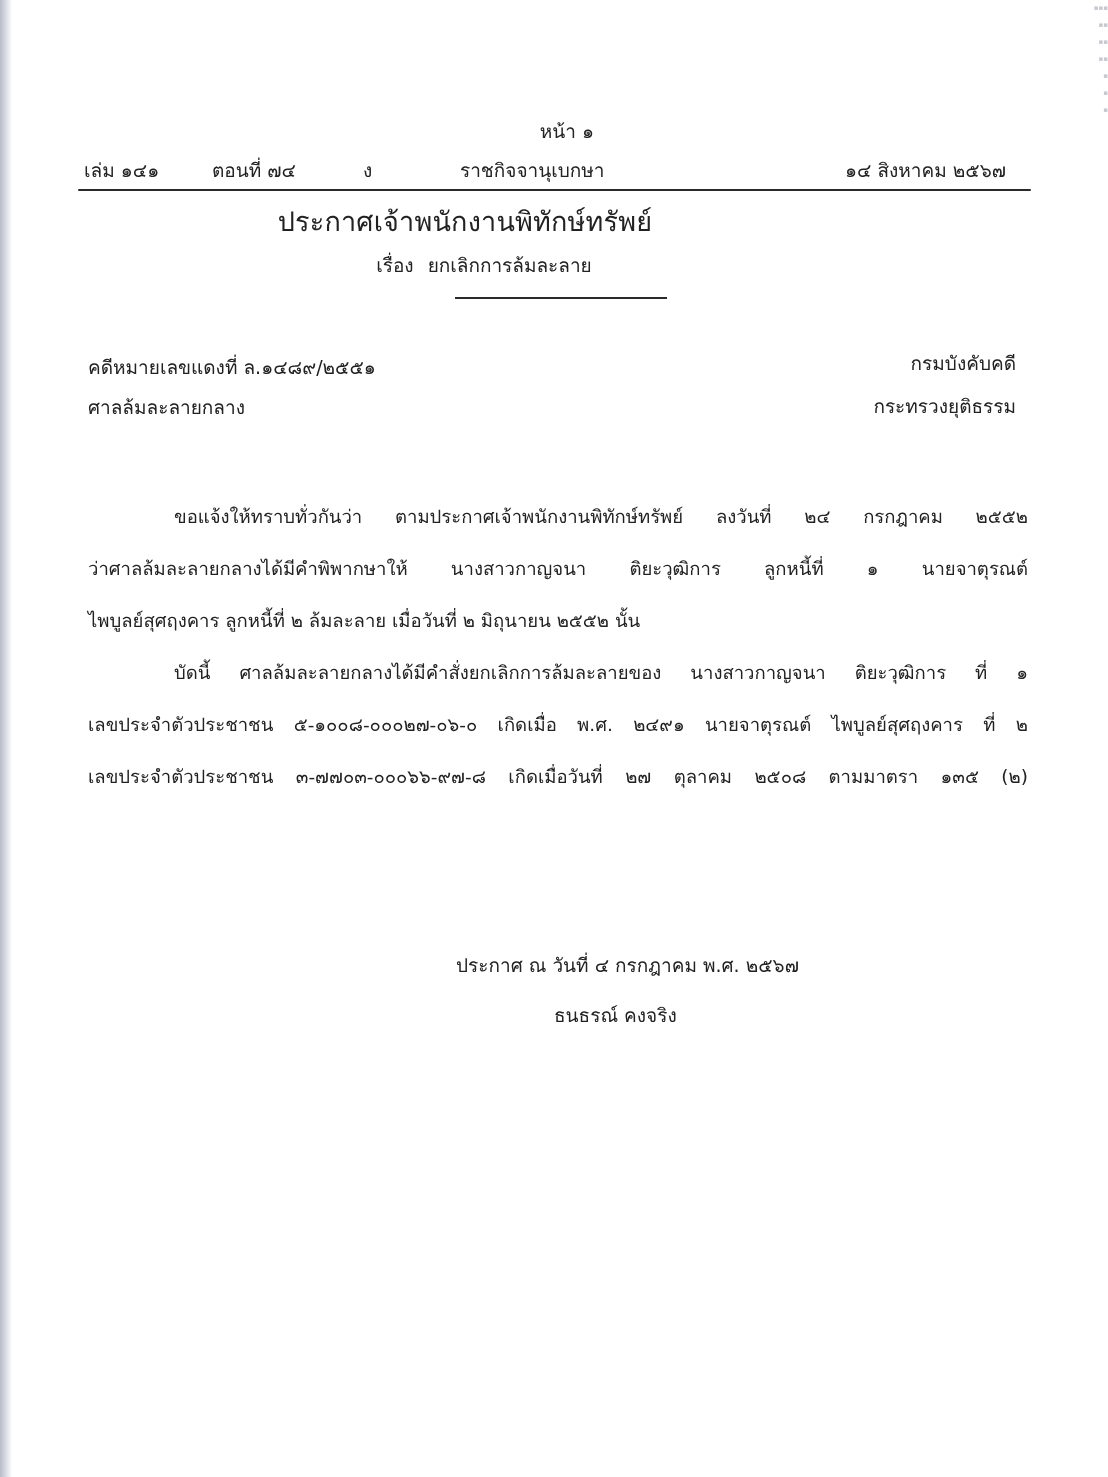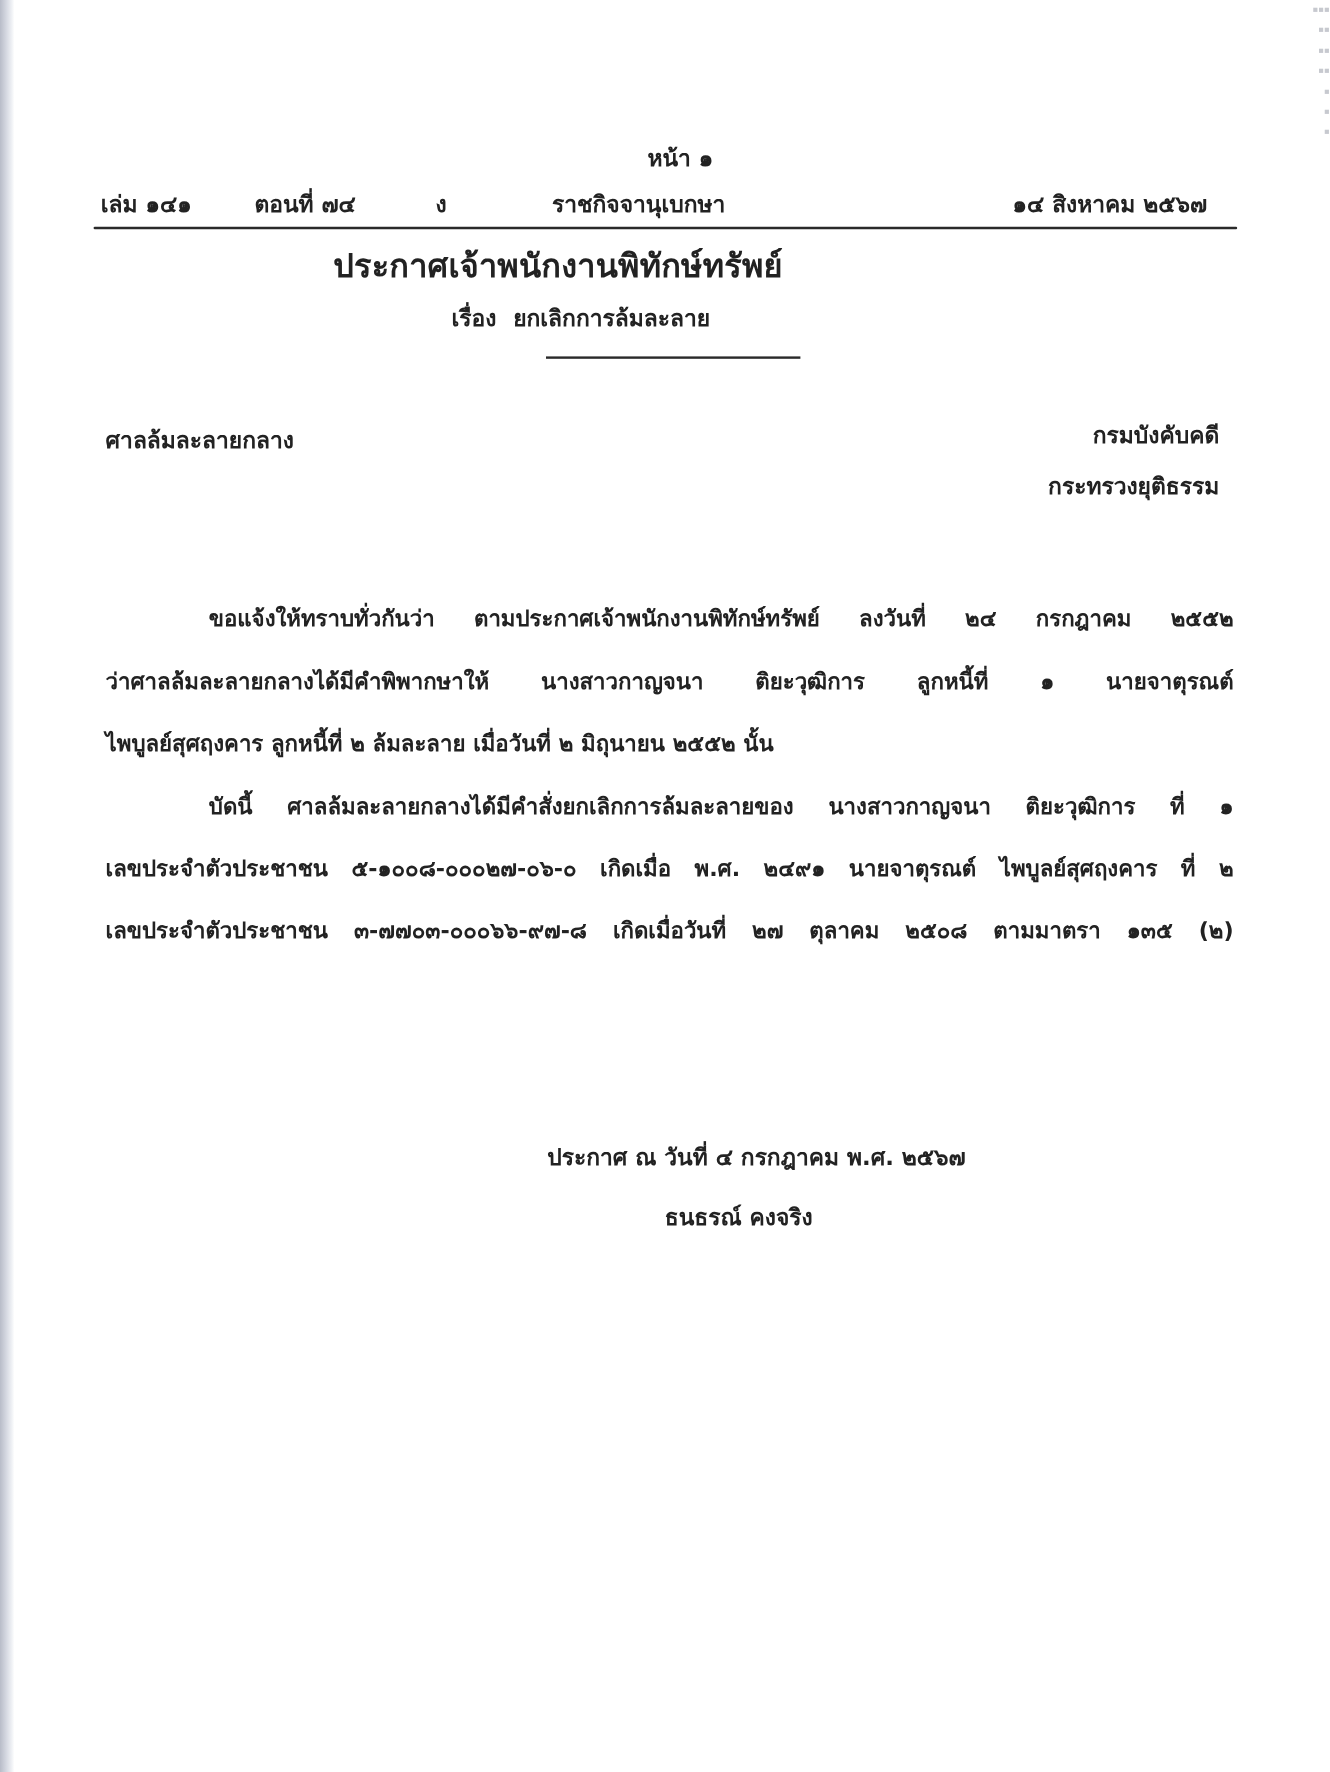--- a/index.html
+++ b/index.html
@@ -26,21 +26,21 @@
       right: 0; top: 0;
       width: 24px; height: 130px;
       color: #b9bcc4;
       font-size: 7px;
       line-height: 17px;
       text-align: right;
       opacity: 0.8;
       overflow: hidden;
       white-space: nowrap;
     }
-    .abs { position: absolute; white-space: nowrap; font-weight: bold; }
+    .abs { position: absolute; white-space: nowrap; }
 
     .page-no {
       left: 0; width: 1108px;
       top: 116px;
       text-align: center;
       font-size: 19px;
       padding-left: 26px;
       box-sizing: border-box;
     }
     .gazette-row {
@@ -131,20 +131,21 @@
 
 <div class="abs hdr-rule"></div>
 
 <div class="abs title">ประกาศเจ้าพนักงานพิทักษ์ทรัพย์</div>
 <div class="abs subject">
   <span>เรื่อง</span><span class="gap"></span><span>ยกเลิกการล้มละลาย</span>
 </div>
 <div class="abs short-rule"></div>
 
 <div class="abs meta-left">
+  <div>คดีหมายเลขแดงที่  ล.๑๔๘๙/๒๕๕๑</div>
   <div>ศาลล้มละลายกลาง</div>
 </div>
 <div class="abs meta-right">
   <div>กรมบังคับคดี</div>
   <div>กระทรวงยุติธรรม</div>
 </div>
 
 <div class="abs body-text">
   <span class="line indent">ขอแจ้งให้ทราบทั่วกันว่า ตามประกาศเจ้าพนักงานพิทักษ์ทรัพย์ ลงวันที่ ๒๔ กรกฎาคม ๒๕๕๒</span>
   <span class="line">ว่าศาลล้มละลายกลางได้มีคำพิพากษาให้ นางสาวกาญจนา ติยะวุฒิการ ลูกหนี้ที่ ๑ นายจาตุรณต์</span>

